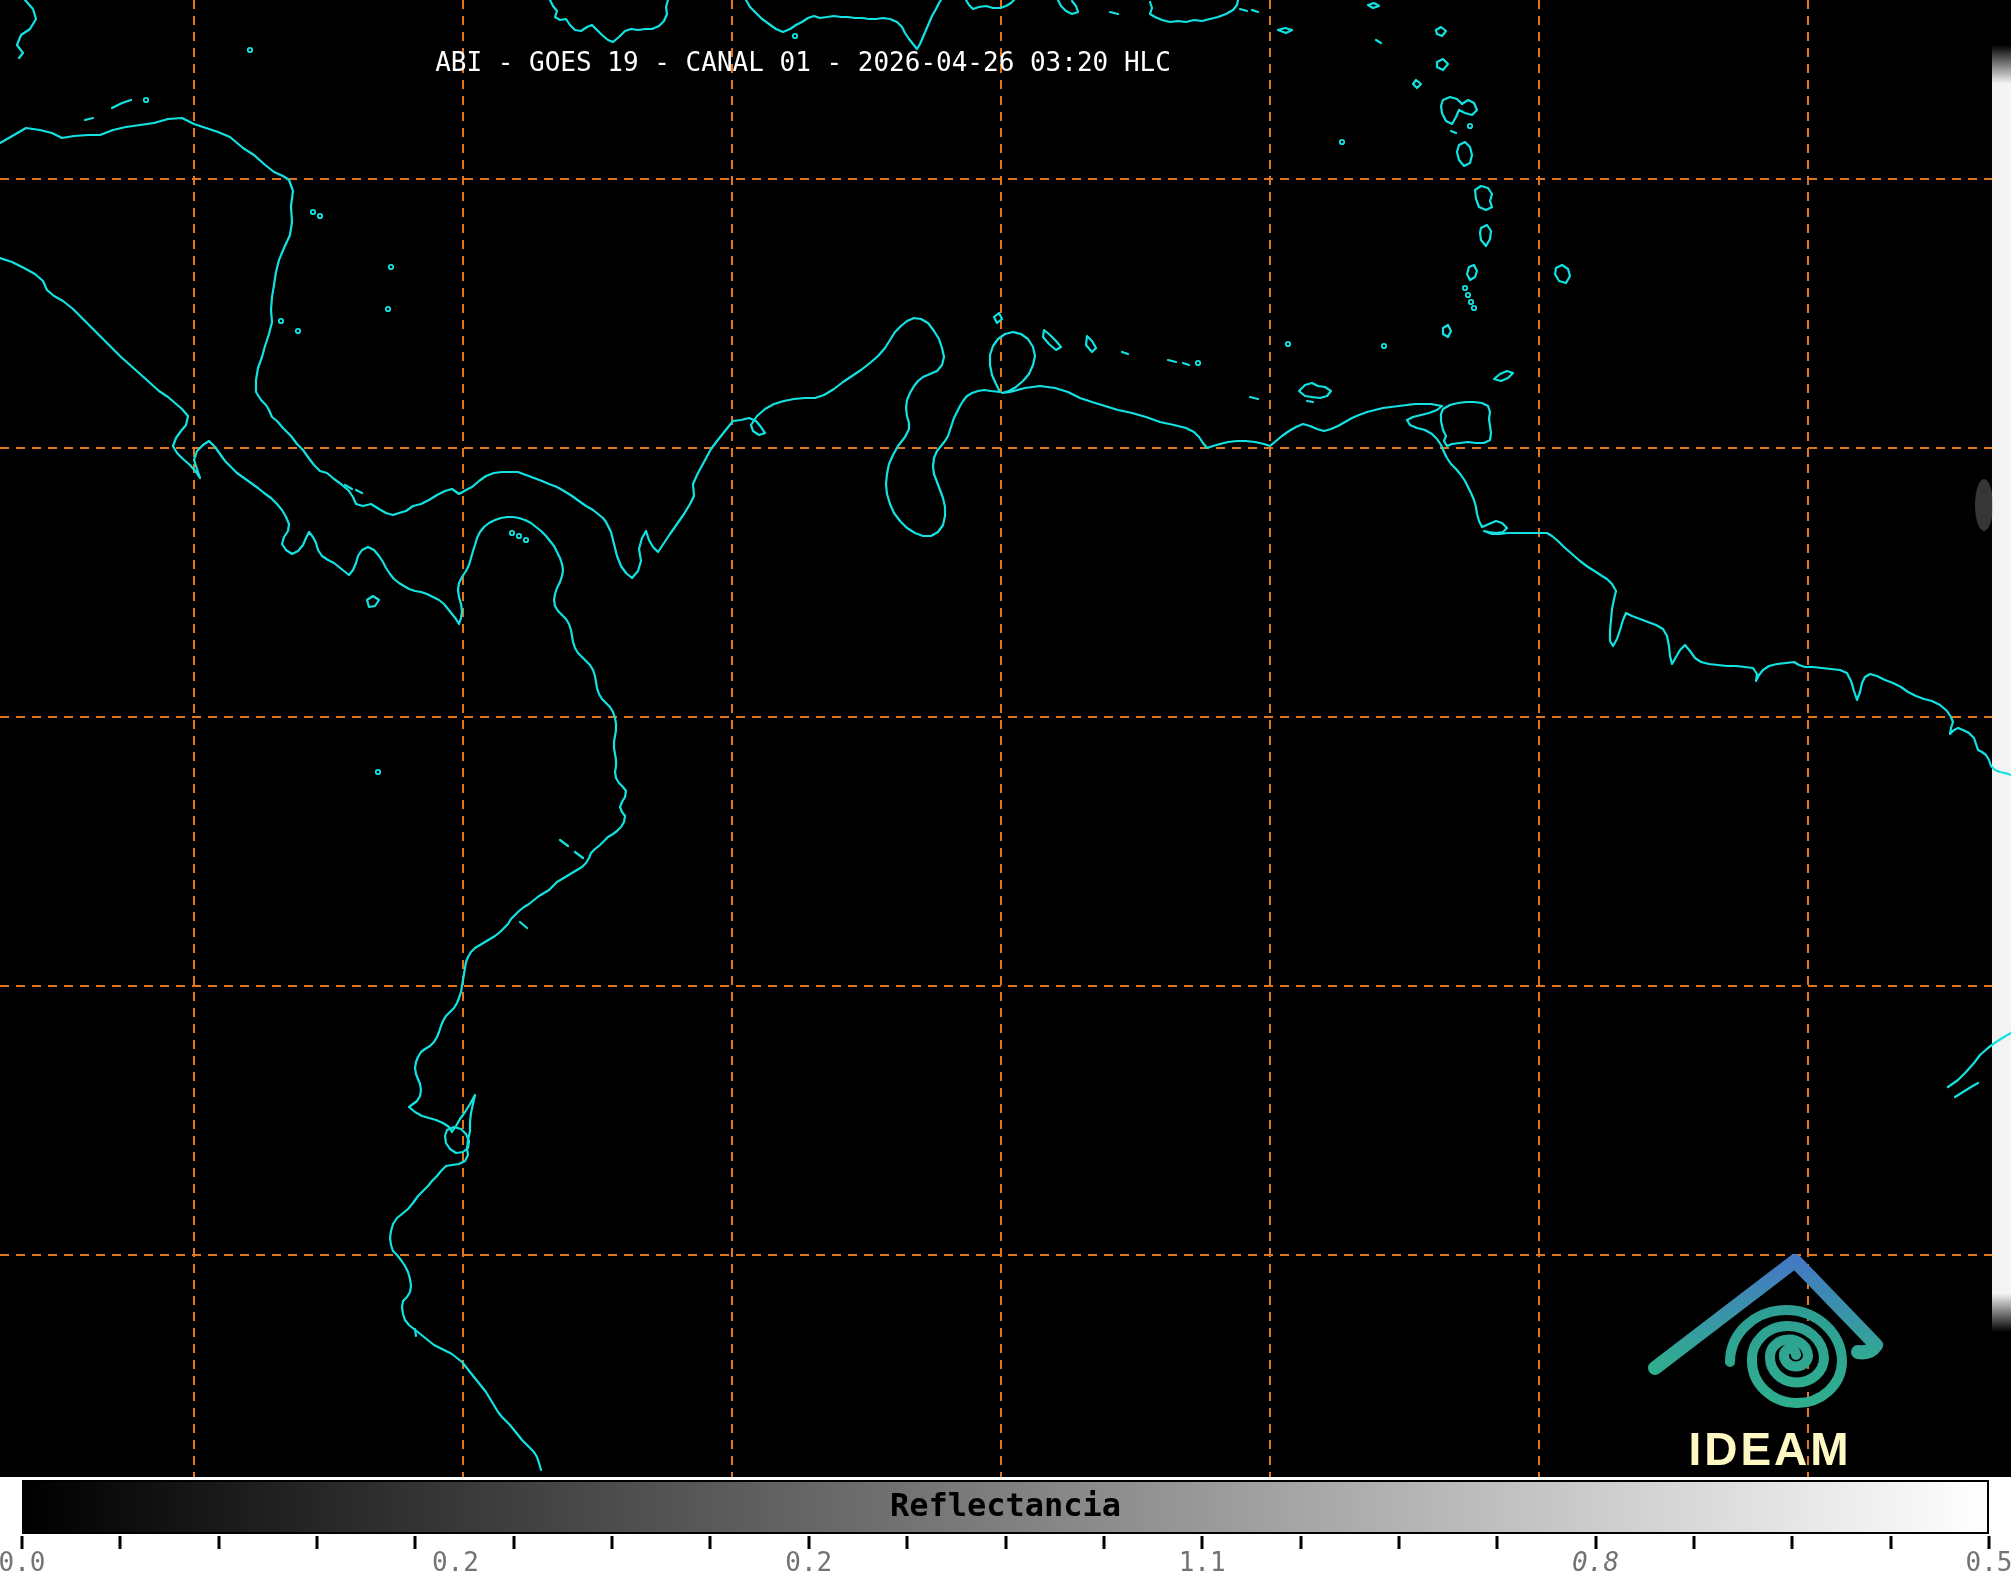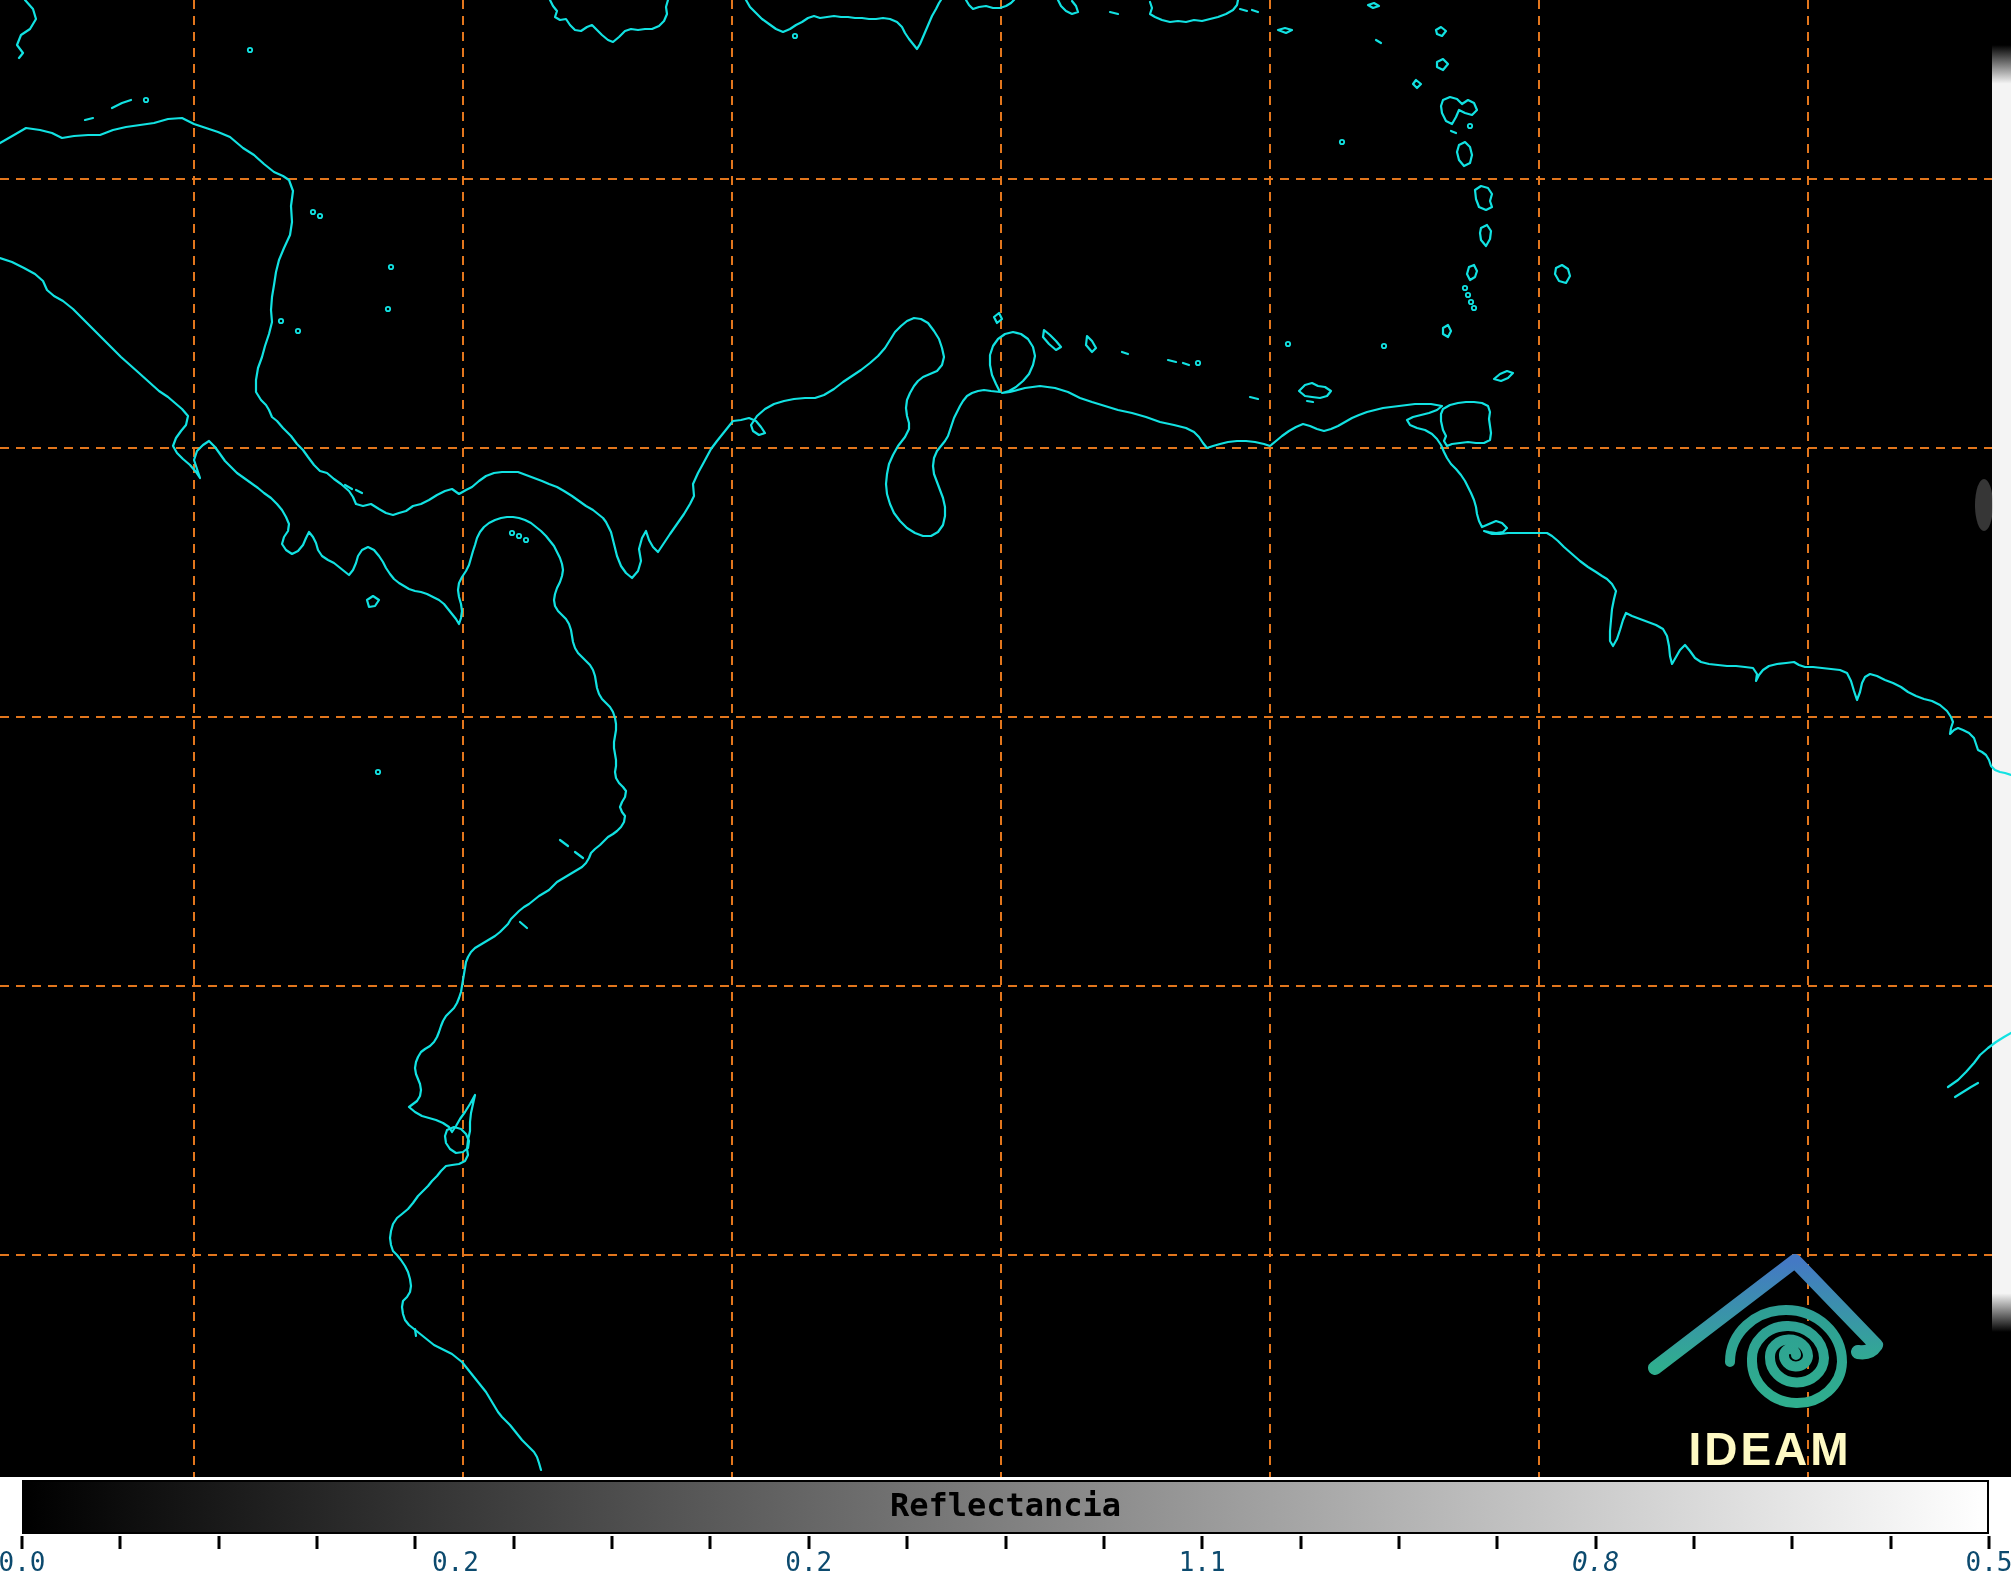--- a/index.html
+++ b/index.html
@@ -7,21 +7,21 @@
          font-family:"DejaVu Sans Mono", monospace;}
   .map-svg{position:absolute;left:0;top:0;display:block;}
   .image-title{position:absolute;top:47px;left:803px;transform:translateX(-50%);
                white-space:nowrap;color:#ffffff;font-size:26px;letter-spacing:0px;}
   
   .footer{position:absolute;left:0;top:1477px;width:2011px;height:100px;background:#ffffff;}
   .cbar{position:absolute;left:22px;top:3px;width:1963px;height:50px;border:2px solid #000;}
   .cbar-label{position:absolute;left:50%;top:50%;transform:translate(-50%,-54%);
               font-weight:bold;font-size:32px;color:#000;}
   .tick{position:absolute;top:59px;width:3px;height:13px;background:#000;transform:translateX(-50%);}
-  .tick-label{position:absolute;top:70px;transform:translateX(-50%);font-size:26px;color:#0c4a6e;white-space:nowrap;}
+  .tick-label{position:absolute;top:70px;transform:translateX(-50%);font-size:26px;color:#737373;white-space:nowrap;}
   
   .logo{position:absolute;left:1630px;top:1240px;width:280px;height:235px;}
   .logo svg{display:block;}
   .logo-text{position:absolute;left:50%;top:182px;transform:translateX(-50%);
              font-family:"Liberation Sans", sans-serif;font-weight:bold;font-size:46px;
              letter-spacing:3px;color:#2fa77e;}
 </style>
 </head>
 <body>
 
@@ -122,20 +122,21 @@
         <circle cx="1198" cy="363" r="2.2" fill="none" stroke="#12e2e2" stroke-width="1.8"></circle>
         <circle cx="1288" cy="344" r="2.2" fill="none" stroke="#12e2e2" stroke-width="1.8"></circle>
         <circle cx="1384" cy="346" r="2.2" fill="none" stroke="#12e2e2" stroke-width="1.8"></circle>
         <circle cx="1465" cy="288" r="2.2" fill="none" stroke="#12e2e2" stroke-width="1.8"></circle>
         <circle cx="1468" cy="295" r="2.2" fill="none" stroke="#12e2e2" stroke-width="1.8"></circle>
         <circle cx="1471" cy="302" r="2.2" fill="none" stroke="#12e2e2" stroke-width="1.8"></circle>
         <circle cx="1474" cy="308" r="2.2" fill="none" stroke="#12e2e2" stroke-width="1.8"></circle>
       </g>
   </svg>
 
+  <div class="image-title">ABI - GOES 19 - CANAL 01 - 2026-04-26 03:20 HLC</div>
 
   <div class="logo">
     <svg width="280" height="235" viewBox="1630 1240 280 235">
       <defs>
         <linearGradient id="logoGrad" x1="0" y1="0" x2="0" y2="1">
           <stop offset="0" id="logo-stop-top" stop-color="#4479c4"></stop>
           <stop offset="1" id="logo-stop-bottom" stop-color="#2fae8e"></stop>
         </linearGradient>
         <linearGradient id="logoGrad2" x1="0" y1="0" x2="0" y2="1">
           <stop offset="0" id="logo2-stop-top" stop-color="#2e9e94"></stop>

